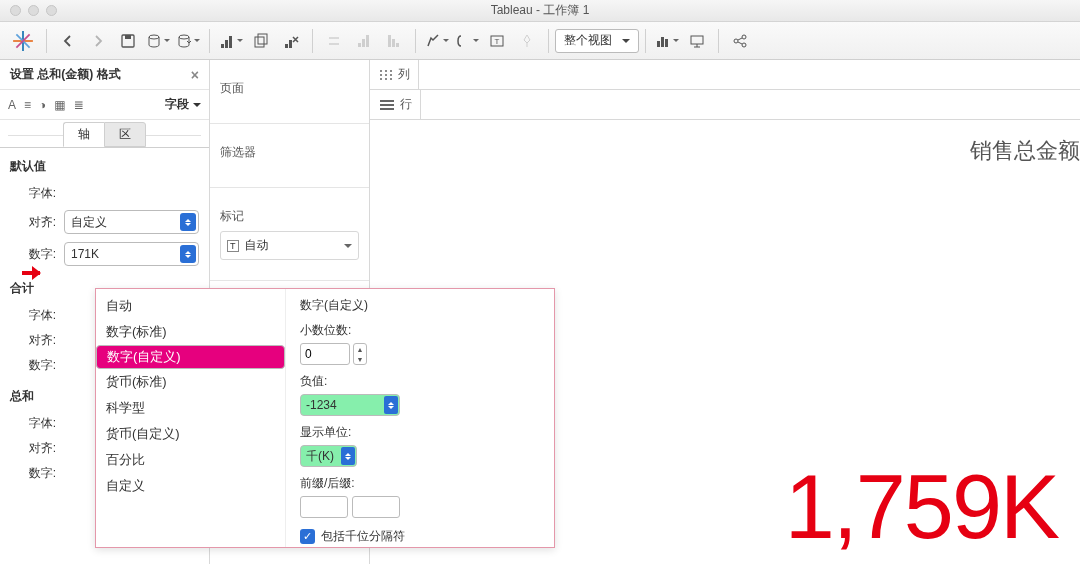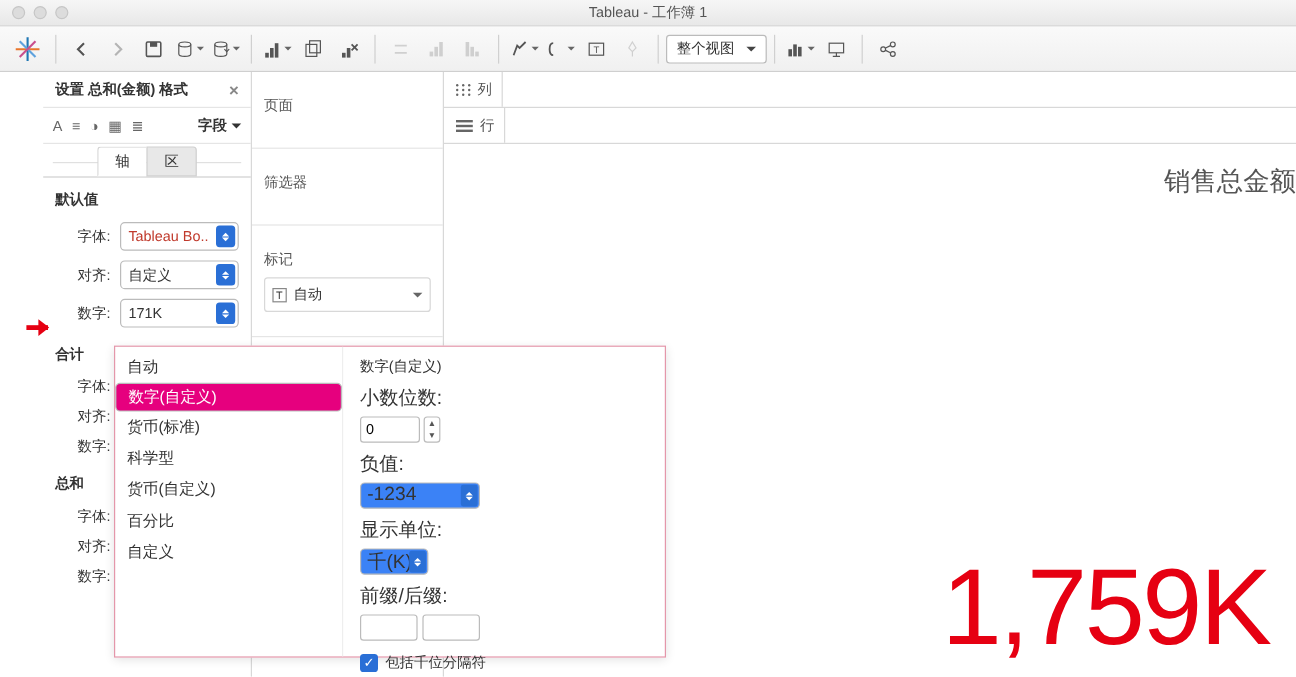--- a/index.html
+++ b/index.html
@@ -16,21 +16,21 @@
 .logo { width:22px; height:22px; margin:0 6px; display:flex; align-items:center; justify-content:center; }
 .tbsep { width:1px; height:24px; background:#d0d0d0; margin:0 6px; }
 .tbtn { min-width:26px; height:26px; display:flex; align-items:center; justify-content:center; color:#555; border-radius:3px; margin:0 2px; cursor:pointer; }
 .tbtn svg { width:16px; height:16px; }
 .tbtn.drop::after { content:""; border:3px solid transparent; border-top-color:#666; margin-left:2px; margin-top:3px; }
 .viewsel { border:1px solid #bbb; border-radius:3px; height:24px; display:flex; align-items:center; padding:0 8px; font-size:12px; background:#fff; }
 .viewsel::after { content:""; border:4px solid transparent; border-top-color:#444; margin-left:10px; margin-top:4px; }
 
 
 .main { display:flex; height:calc(100% - 60px); }
-.leftpane { width:210px; border-right:1px solid #d8d8d8; display:flex; flex-direction:column;padding-left:36px; }
+.leftpane { width:210px; border-right:1px solid #d8d8d8; display:flex; flex-direction:column; }
 .fmt-head { height:30px; display:flex; align-items:center; justify-content:space-between; padding:0 10px; font-size:12px; font-weight:600; border-bottom:1px solid #e5e5e5; }
 .fmt-head .x { color:#888; font-size:14px; cursor:pointer; }
 .fmt-tools { height:30px; display:flex; align-items:center; padding:0 8px; border-bottom:1px solid #e5e5e5; justify-content:space-between; }
 .fmt-tools .ticons { display:flex; gap:8px; color:#666; }
 .fmt-tools .ticons span { font-size:12px; }
 .fieldsel { display:flex; align-items:center; font-size:12px; color:#333; font-weight:600; }
 .fieldsel::after { content:""; border:4px solid transparent; border-top-color:#333; margin-left:4px; margin-top:4px; }
 
 .tabs { height:26px; display:flex; align-items:flex-end; justify-content:center; border-bottom:1px solid #cfcfcf; position:relative; margin-top:2px; }
 .tabs::before { content:""; position:absolute; left:8px; right:8px; top:13px; height:1px; background:#e0e0e0; }
@@ -68,26 +68,26 @@
 .viztitle { text-align:right; font-size:22px; color:#555; padding-top:16px; font-weight:400; }
 .bignum { position:absolute; right:22px; bottom:12px; font-size:90px; font-weight:400; color:#e60012; line-height:1; letter-spacing:-2px; }
 
 
 .popup { position:absolute; left:95px; top:288px; width:460px; height:260px; background:#fff; border:1px solid #e497aa; box-shadow:0 2px 8px rgba(0,0,0,.12); display:flex; z-index:10; }
 .poplist { width:190px; border-right:1px solid #eee; padding:4px 0; }
 .poplist .item { padding:4px 10px; font-size:13px; cursor:pointer; }
 .poplist .item.sel { background:#e6007e; color:#fff; }
 .popopts { flex:1; padding:8px 14px; font-size:12px; }
 .popopts .gt { font-size:12px; margin-bottom:8px; }
-.popopts .olabel { font-size:16px; margin:8px 0 4px; }
+.popopts .olabel { font-size:12px; margin:8px 0 4px; }
 .numbox { display:flex; align-items:center; }
 .numbox input { width:50px; height:22px; border:1px solid #bbb; border-radius:3px; padding:0 4px; font-size:12px; }
 .spin { width:14px; height:22px; margin-left:3px; display:flex; flex-direction:column; border:1px solid #bbb; border-radius:3px; }
 .spin span { flex:1; display:flex; align-items:center; justify-content:center; font-size:7px; color:#555; }
-.optsel { width:100px; height:22px; border:1px solid #bbb; border-radius:4px; font-size:16px; padding:0 5px; display:flex; align-items:center; position:relative; background:#3b82f6; }
+.optsel { width:100px; height:22px; border:1px solid #bbb; border-radius:4px; font-size:12px; padding:0 5px; display:flex; align-items:center; position:relative; background:#86efac; }
 .optsel .cap2 { position:absolute; right:1px; top:1px; bottom:1px; width:14px; background:#2a6fd6; border-radius:2px; display:flex; flex-direction:column; align-items:center; justify-content:center; }
 .optsel .cap2::before { content:""; border:3px solid transparent; border-bottom-color:#fff; margin-bottom:1px; }
 .optsel .cap2::after { content:""; border:3px solid transparent; border-top-color:#fff; }
 .txtin { width:100px; height:22px; border:1px solid #bbb; border-radius:3px; background:#fff; }
 .chk { display:flex; align-items:center; gap:6px; margin-top:10px; font-size:12px; }
 .chkbox { width:15px; height:15px; border-radius:3px; background:#2a6fd6; display:flex; align-items:center; justify-content:center; color:#fff; font-size:11px; }
 
 
 .diag { position:absolute; width:2px; background:#e60012; transform-origin:top left; }
 .diag::after { content:""; position:absolute; bottom:-3px; left:-5px; border:6px solid transparent; border-top:9px solid #e60012; }
@@ -262,24 +262,20 @@
         </div>
     </div>
     <div class="tabs">
       <div class="tab active">轴</div>
       <div class="tab">区</div>
     </div>
 
     <div class="sec-label">默认值</div>
     <div class="formrow">
       <label>字体:</label>
-      <div class="sel red">
-          <span>Tableau Bo..</span>
-          <span class="cap"></span>
-        </div>
     </div>
     <div class="formrow">
       <label>对齐:</label>
       <div class="sel">
           <span>自定义</span>
           <span class="cap"></span>
         </div>
     </div>
     <div class="formrow">
       <label>数字:</label>
@@ -355,20 +351,21 @@
     <div class="viz">
       <div class="viztitle">销售总金额</div>
       <div class="bignum">1,759K</div>
     </div>
   </div>
 </div>
 
 <div class="popup">
   <div class="poplist">
     <div class="item">自动</div>
+    <div class="item">数字(标准)</div>
     <div class="item sel">数字(自定义)</div>
     <div class="item">货币(标准)</div>
     <div class="item">科学型</div>
     <div class="item">货币(自定义)</div>
     <div class="item">百分比</div>
     <div class="item">自定义</div>
   </div>
   <div class="popopts">
     <div class="gt">数字(自定义)</div>
     <div class="olabel">小数位数:</div>

